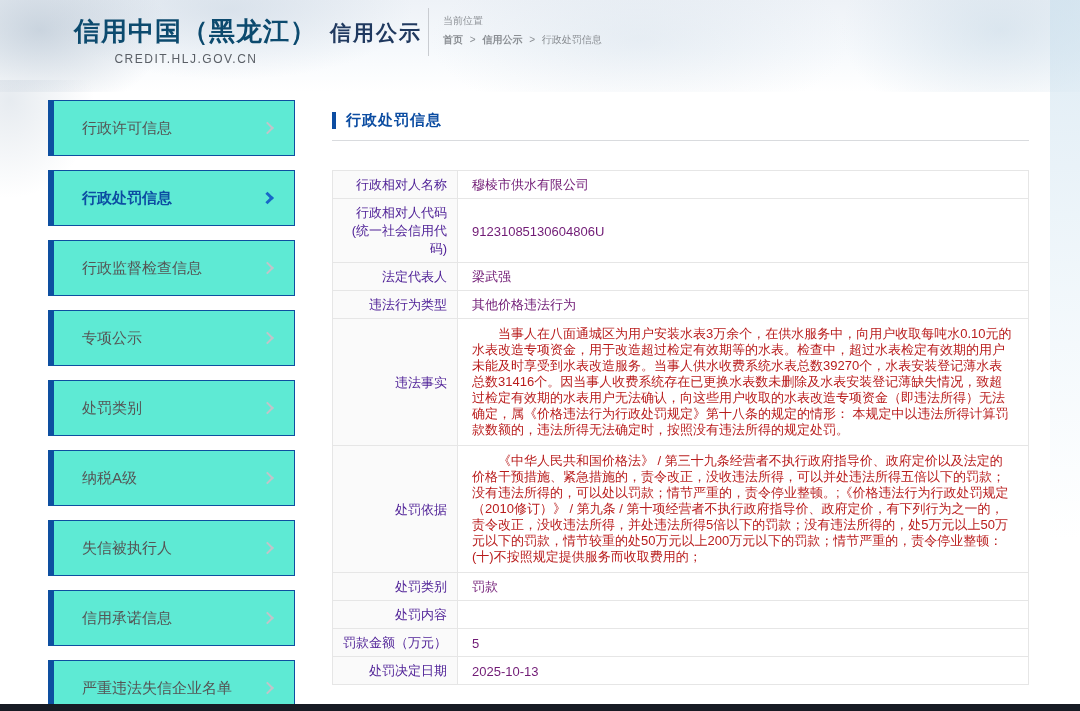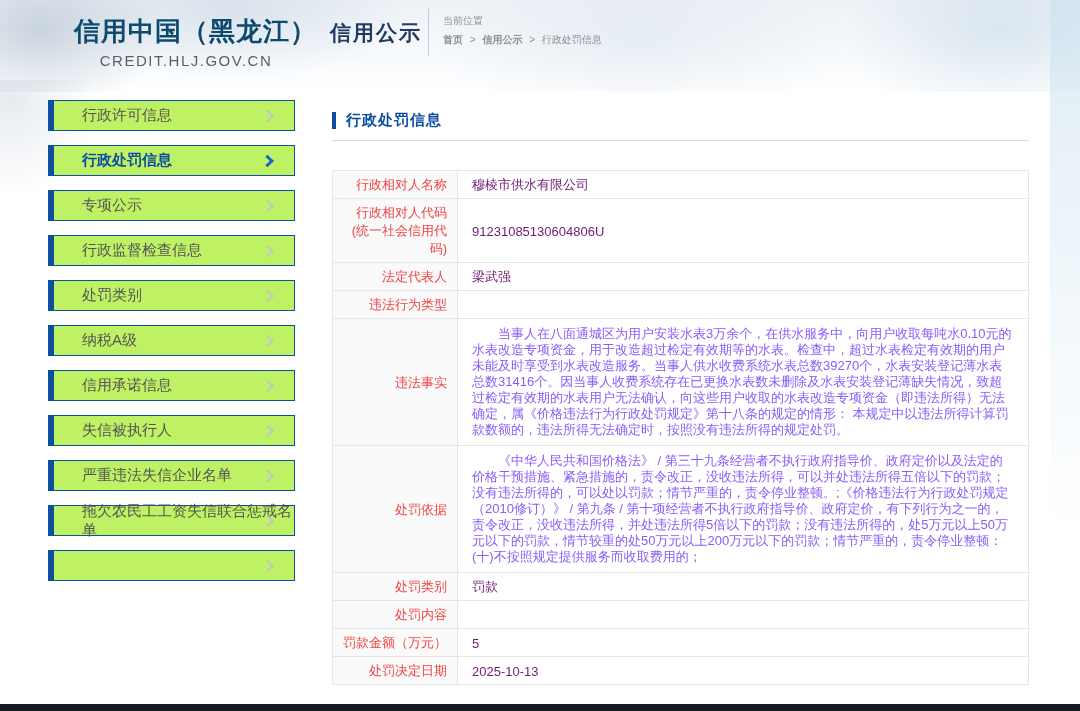--- a/index.html
+++ b/index.html
@@ -28,37 +28,37 @@
     background:linear-gradient(180deg, rgba(205,225,238,.65), rgba(220,236,246,.35) 60%, rgba(255,255,255,0));
     pointer-events:none;
   }
   
   .site-title {
     position:absolute; left:74px; top:14px;
     font-size:26px; font-weight:bold; color:#0c4a6e; letter-spacing:1px;
   }
   .site-domain {
     position:absolute; left:76px; top:52px; width:220px; text-align:center;
-    font-size:15px; color:#5a5f66; letter-spacing:1.5px;
+    font-size:12px; color:#5a5f66; letter-spacing:1.5px;
   }
   .section-title {
     position:absolute; left:330px; top:19px;
     font-size:21px; font-weight:bold; color:#20395f; letter-spacing:2px;
   }
   .header-divider {
     position:absolute; left:428px; top:8px; width:1px; height:48px; background:#c9ccd1;
   }
   .breadcrumb { position:absolute; left:443px; top:11px; font-size:10px; color:#8b8f94; line-height:19px; }
   .crumb-path span { color:#8b8f94; }
   .crumb-path .sep { margin:0 4px; }
   .crumb-path .crumb-link { cursor:pointer;font-weight:bold; }
   
   .sidebar { position:absolute; left:48px; top:100px; width:247px; }
   .side-item {
-    position:relative; height:31px; margin-bottom:14px; background:#bef264;
+    position:relative; height:56px; margin-bottom:14px; background:#5eead4;
     border:1px solid #0e4fa0; border-left:6px solid #0e4fa0;
     display:flex; align-items:center; padding-left:28px;
     font-size:15px; color:#555; cursor:pointer;
   }
   .side-item .chev {
     position:absolute; right:22px; top:50%; width:9px; height:9px;
     border-top:2px solid #c2c4c8; border-right:2px solid #c2c4c8;
     transform:translateY(-50%) rotate(45deg);
   }
   .side-item.active { color:#0c4da2; font-weight:bold; }
@@ -71,26 +71,26 @@
   }
   .main-rule { position:absolute; left:332px; top:140px; width:697px; height:1px; background:#d9dbde; }
   .detail-table {
     position:absolute; left:332px; top:170px; width:697px;
     border:1px solid #e6e6e6; border-bottom:none; background:#fff;
     font-size:13px;
   }
   .trow { display:flex; border-bottom:1px solid #e6e6e6; min-height:25px; }
   .tlabel {
     width:125px; flex:0 0 125px; background:#fafafa; border-right:1px solid #e6e6e6;
-    text-align:right; padding:5px 10px 4px 6px; color:#ef4444;
+    text-align:right; padding:5px 10px 4px 6px; color:#4c1d95;
     display:flex; align-items:center; justify-content:flex-end;
   }
   .tvalue { flex:1; padding:5px 14px 4px 14px; color:#701a75; display:flex; align-items:center; }
   .trow.long .tlabel { align-items:center; }
-  .trow.long .tvalue { display:block; line-height:16px; padding:7px 14px; text-indent:2em; color:#8b5cf6; }
+  .trow.long .tvalue { display:block; line-height:16px; padding:7px 14px; text-indent:2em; color:#b91c1c; }
   
   .bottom-bar { position:absolute; left:0; top:704px; width:1080px; height:7px; background:#171b24; z-index:9; }
 </style>
 </head>
 <body>
 
 <div class="hero"></div>
 <div class="bg-left-fade"></div>
 <div class="bg-right-strip"></div>
 
@@ -113,41 +113,41 @@
 <div class="sidebar">
   <div class="side-item">
     <span>行政许可信息</span>
     <span class="chev"></span>
   </div>
   <div class="side-item active">
     <span>行政处罚信息</span>
     <span class="chev"></span>
   </div>
   <div class="side-item">
+    <span>行政监督检查信息</span>
+    <span class="chev"></span>
+  </div>
+  <div class="side-item">
     <span>专项公示</span>
     <span class="chev"></span>
   </div>
   <div class="side-item">
-    <span>行政监督检查信息</span>
-    <span class="chev"></span>
-  </div>
-  <div class="side-item">
     <span>处罚类别</span>
     <span class="chev"></span>
   </div>
   <div class="side-item">
     <span>纳税A级</span>
     <span class="chev"></span>
   </div>
   <div class="side-item">
+    <span>失信被执行人</span>
+    <span class="chev"></span>
+  </div>
+  <div class="side-item">
     <span>信用承诺信息</span>
-    <span class="chev"></span>
-  </div>
-  <div class="side-item">
-    <span>失信被执行人</span>
     <span class="chev"></span>
   </div>
   <div class="side-item">
     <span>严重违法失信企业名单</span>
     <span class="chev"></span>
   </div>
   <div class="side-item">
     <span>拖欠农民工工资失信联合惩戒名单</span>
     <span class="chev"></span>
   </div>
@@ -169,20 +169,21 @@
   <div class="trow">
     <div class="tlabel">行政相对人代码(统一社会信用代码)</div>
     <div class="tvalue">91231085130604806U</div>
   </div>
   <div class="trow">
     <div class="tlabel">法定代表人</div>
     <div class="tvalue">梁武强</div>
   </div>
   <div class="trow">
     <div class="tlabel">违法行为类型</div>
+    <div class="tvalue">其他价格违法行为</div>
   </div>
   <div class="trow long">
     <div class="tlabel">违法事实</div>
     <div class="tvalue">当事人在八面通城区为用户安装水表3万余个，在供水服务中，向用户收取每吨水0.10元的水表改造专项资金，用于改造超过检定有效期等的水表。检查中，超过水表检定有效期的用户未能及时享受到水表改造服务。当事人供水收费系统水表总数39270个，水表安装登记薄水表总数31416个。因当事人收费系统存在已更换水表数未删除及水表安装登记薄缺失情况，致超过检定有效期的水表用户无法确认，向这些用户收取的水表改造专项资金（即违法所得）无法确定，属《价格违法行为行政处罚规定》第十八条的规定的情形： 本规定中以违法所得计算罚款数额的，违法所得无法确定时，按照没有违法所得的规定处罚。</div>
   </div>
   <div class="trow long">
     <div class="tlabel">处罚依据</div>
     <div class="tvalue">《中华人民共和国价格法》 / 第三十九条经营者不执行政府指导价、政府定价以及法定的价格干预措施、紧急措施的，责令改正，没收违法所得，可以并处违法所得五倍以下的罚款；没有违法所得的，可以处以罚款；情节严重的，责令停业整顿。;《价格违法行为行政处罚规定（2010修订）》 / 第九条 / 第十项经营者不执行政府指导价、政府定价，有下列行为之一的，责令改正，没收违法所得，并处违法所得5倍以下的罚款；没有违法所得的，处5万元以上50万元以下的罚款，情节较重的处50万元以上200万元以下的罚款；情节严重的，责令停业整顿：(十)不按照规定提供服务而收取费用的；</div>
   </div>
   <div class="trow">

